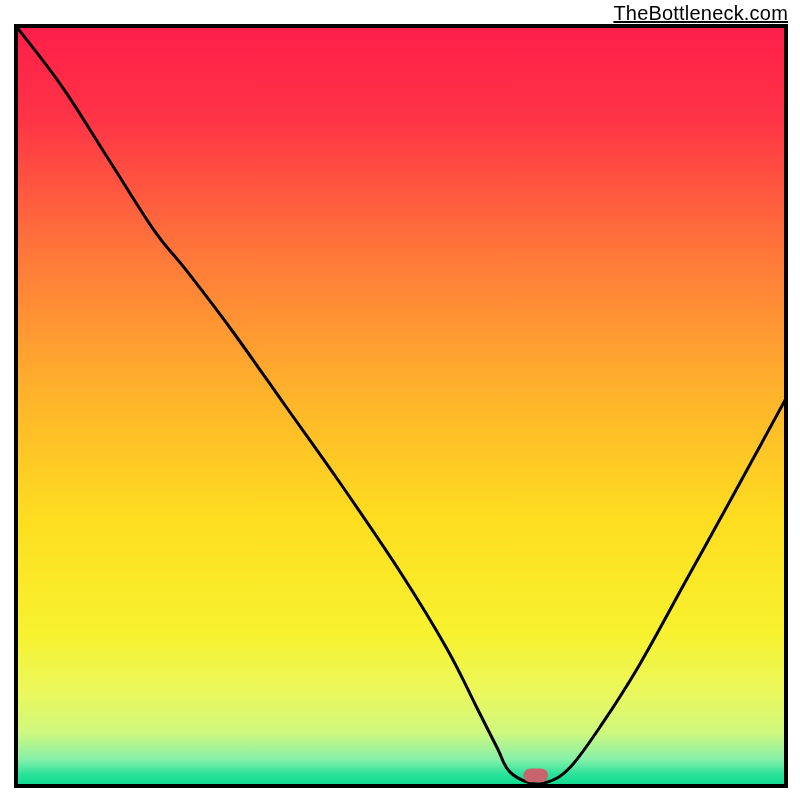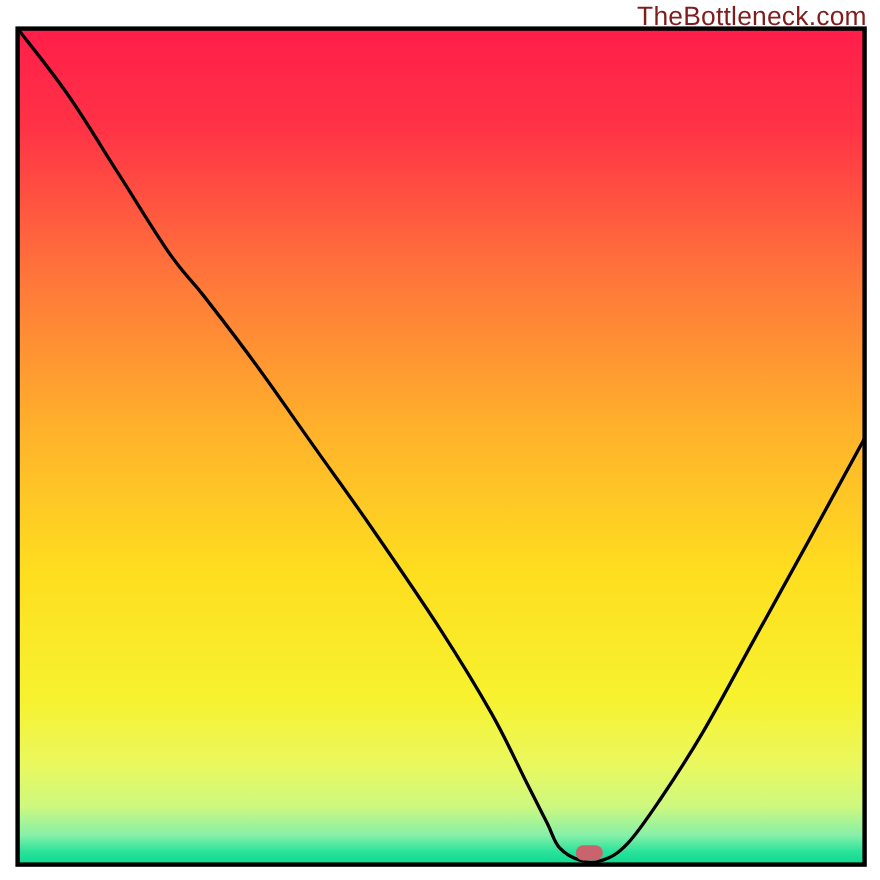--- a/index.html
+++ b/index.html
@@ -12,25 +12,26 @@
   }
   .chart-container {
     position: relative;
     width: 800px;
     height: 800px;
   }
   .watermark {
     position: absolute;
     top: 2px;
     right: 12px;
-    font-size: 24px;
+    font-size: 20px;
     font-weight: 500;
-    color: #7f1d1d;
+    color: #000000;
     letter-spacing: 0.2px;
     z-index: 10;
+    text-decoration: underline;
   }
   svg.chart {
     position: absolute;
     top: 0;
     left: 0;
     width: 800px;
     height: 800px;
   }
 </style>
 </head>

